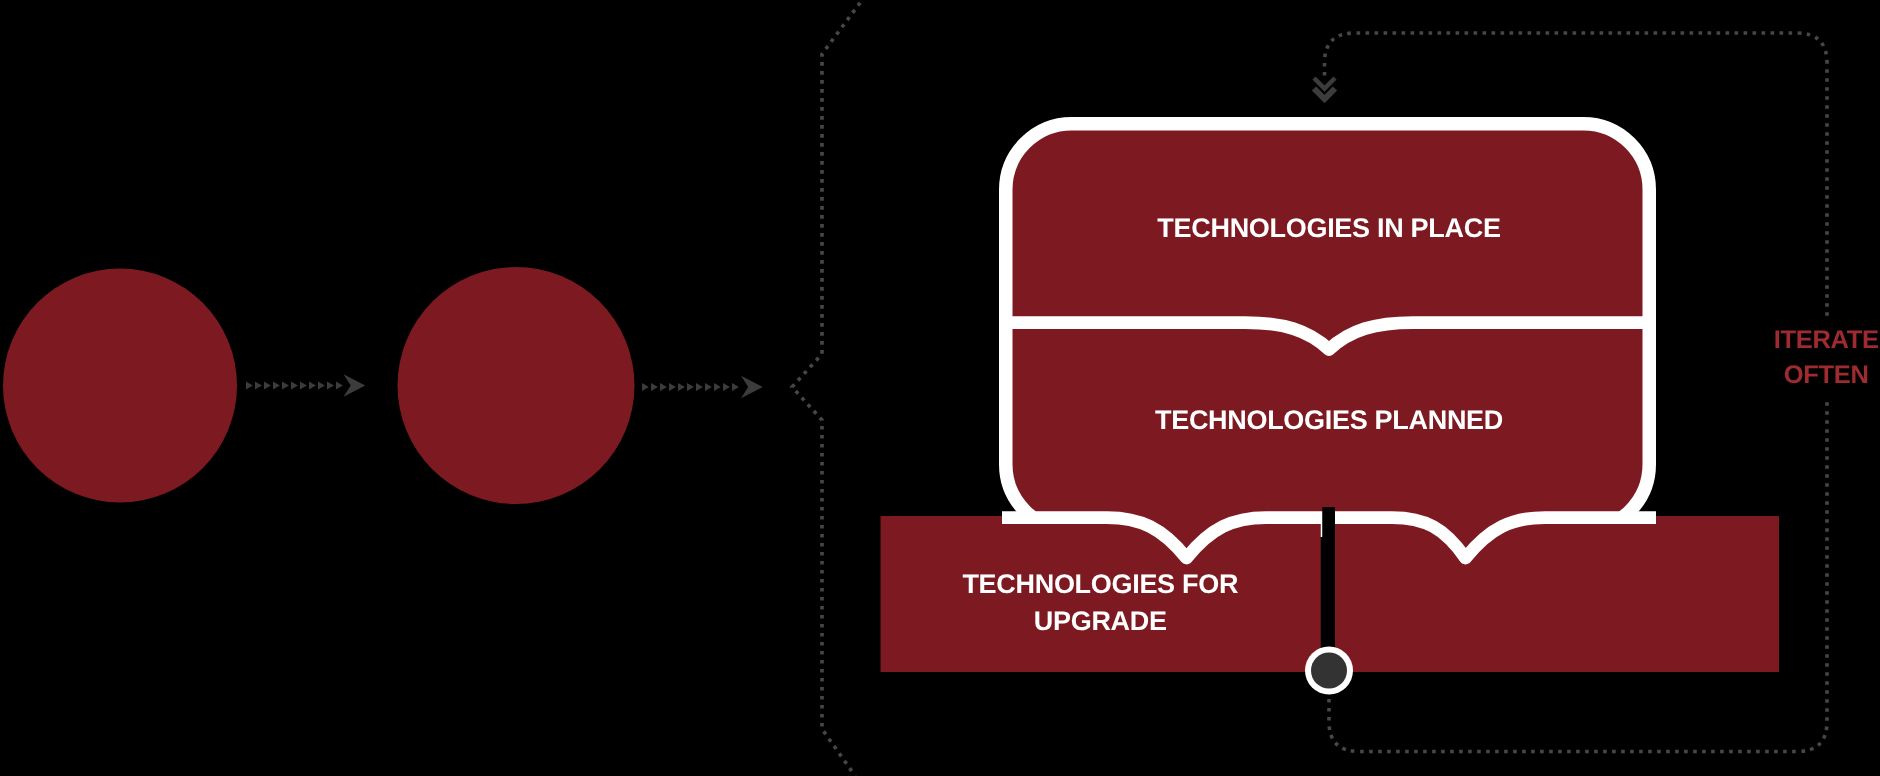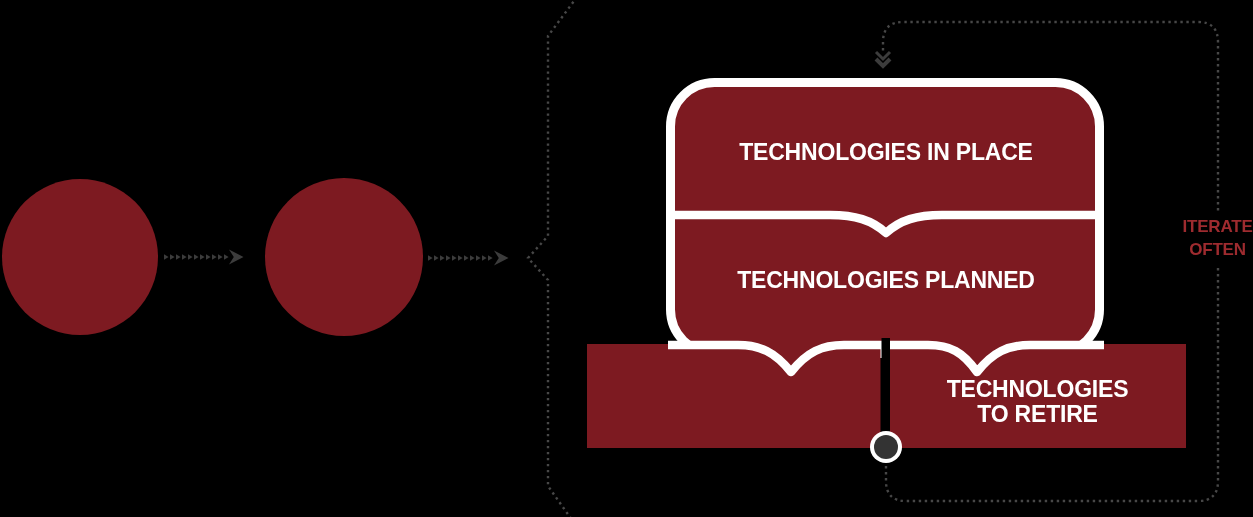--- a/index.html
+++ b/index.html
@@ -20,21 +20,21 @@
     overflow:hidden;
     font-family:"Liberation Sans", sans-serif;
   }
   .canvas svg{position:absolute;left:0;top:0;z-index:1;}
   .lbl{
     position:absolute;z-index:2;
     display:flex;align-items:center;justify-content:center;
     text-align:center;
     color:var(--label-white);
     font-weight:700;
-    font-size:23px;
+    font-size:18px;
     letter-spacing:-0.2px;
     line-height:25px;
     text-transform:uppercase;
   }
   .lbl-strategy{left:5px;top:235px;width:150px;height:44px;}
   .lbl-launchpad{left:274px;top:228px;width:140px;height:58px;}
   .lbl-inplace{left:668px;top:138px;width:436px;height:28px;}
   .lbl-planned{left:668px;top:266px;width:436px;height:28px;}
   .lbl-upgrade{left:633px;top:377px;width:201px;height:50px;}
   .lbl-retire{left:937px;top:377px;width:201px;height:50px;}
@@ -117,18 +117,18 @@
       <circle cx="886" cy="447" r="12" style="fill:var(--pin-dark)"></circle>
     </g>
   </svg>
 
 
 
   <div class="lbl lbl-inplace">TECHNOLOGIES IN PLACE</div>
 
   <div class="lbl lbl-planned">TECHNOLOGIES PLANNED</div>
 
+  <div class="lbl lbl-upgrade">TECHNOLOGIES FOR UPGRADE</div>
 
-  <div class="lbl lbl-retire">TECHNOLOGIES TO RETIRE</div>
 
   <div class="lbl lbl-iterate">ITERATE OFTEN</div>
 
 </div>
 
 </body></html>

